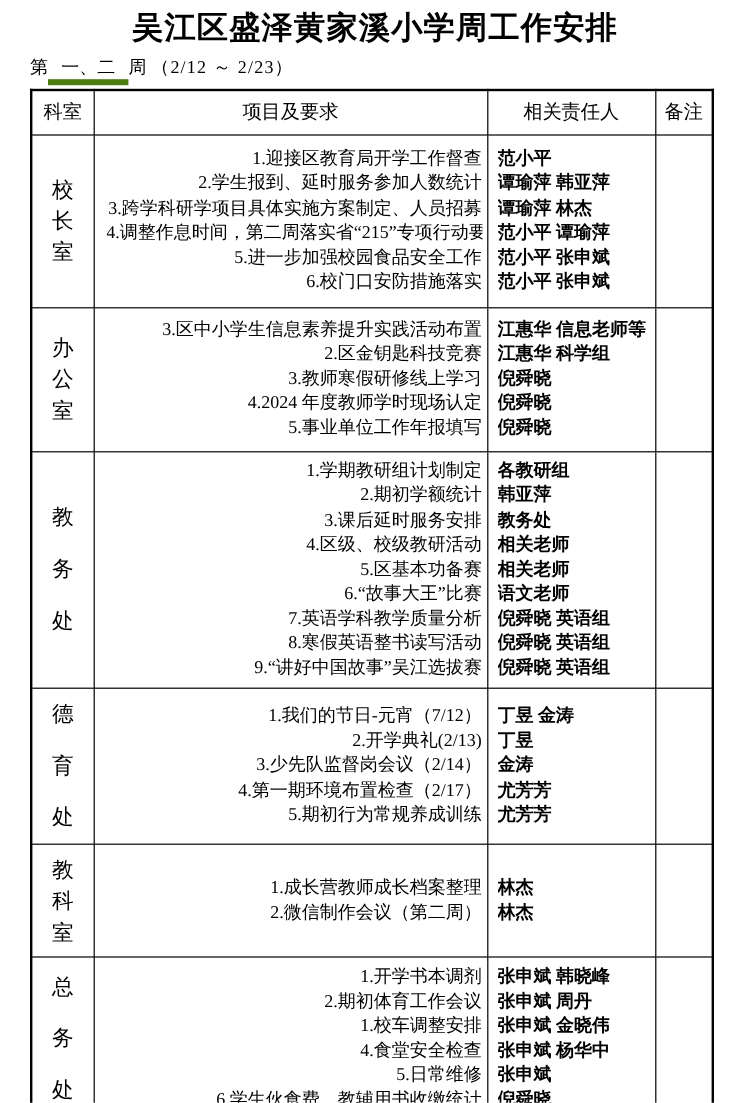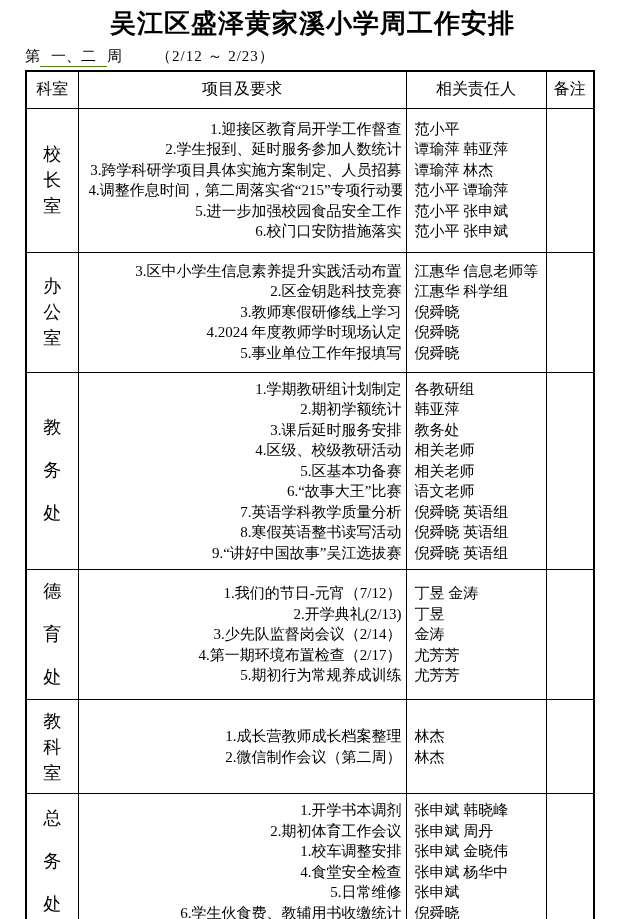--- a/index.html
+++ b/index.html
@@ -21,26 +21,26 @@
   }
 
   .subtitle-line {
     margin:6px 0 3px 25px;
     font-size:15px;
     display:flex;
     align-items:baseline;
     white-space:nowrap;
   }
   .subtitle-week {
-    border-bottom:1px solid #4d7c0f;
+    border-bottom:5px solid #4d7c0f;
     padding:0 11px;
     display:inline-block;
     text-align:center;
   }
-  .subtitle-dates { margin-left:34px; letter-spacing:1px; }
+  .subtitle-dates { margin-left:4px; letter-spacing:1px; }
 
   table.schedule {
     margin-left:25px;
     width:568px;
     border-collapse:collapse;
     border:2px solid #000;
     table-layout:fixed;
   }
   th, td { border:1px solid #000; vertical-align:middle;margin-top:30px; }
 
@@ -67,21 +67,21 @@
 
   
   tbody tr:nth-child(1) .dept-char,
   tbody tr:nth-child(2) .dept-char,
   tbody tr:nth-child(5) .dept-char { line-height:26px; }
   tbody tr:nth-child(3) .dept-char,
   tbody tr:nth-child(4) .dept-char,
   tbody tr:nth-child(6) .dept-char { line-height:43px; }
 
   td.items-cell { padding:6px 4px 6px 10px;text-align:right; }
-  td.owners-cell { padding:6px 2px 6px 8px; }
+  td.owners-cell { padding:6px 2px 6px 8px;font-weight:bold; }
   .task-line, .owner-line {
     font-size:15px;
     line-height:20.5px;
     white-space:nowrap;
     overflow:hidden;
   }
   td.remark-cell { background:#fff; }
 </style>
 </head>
 <body>

